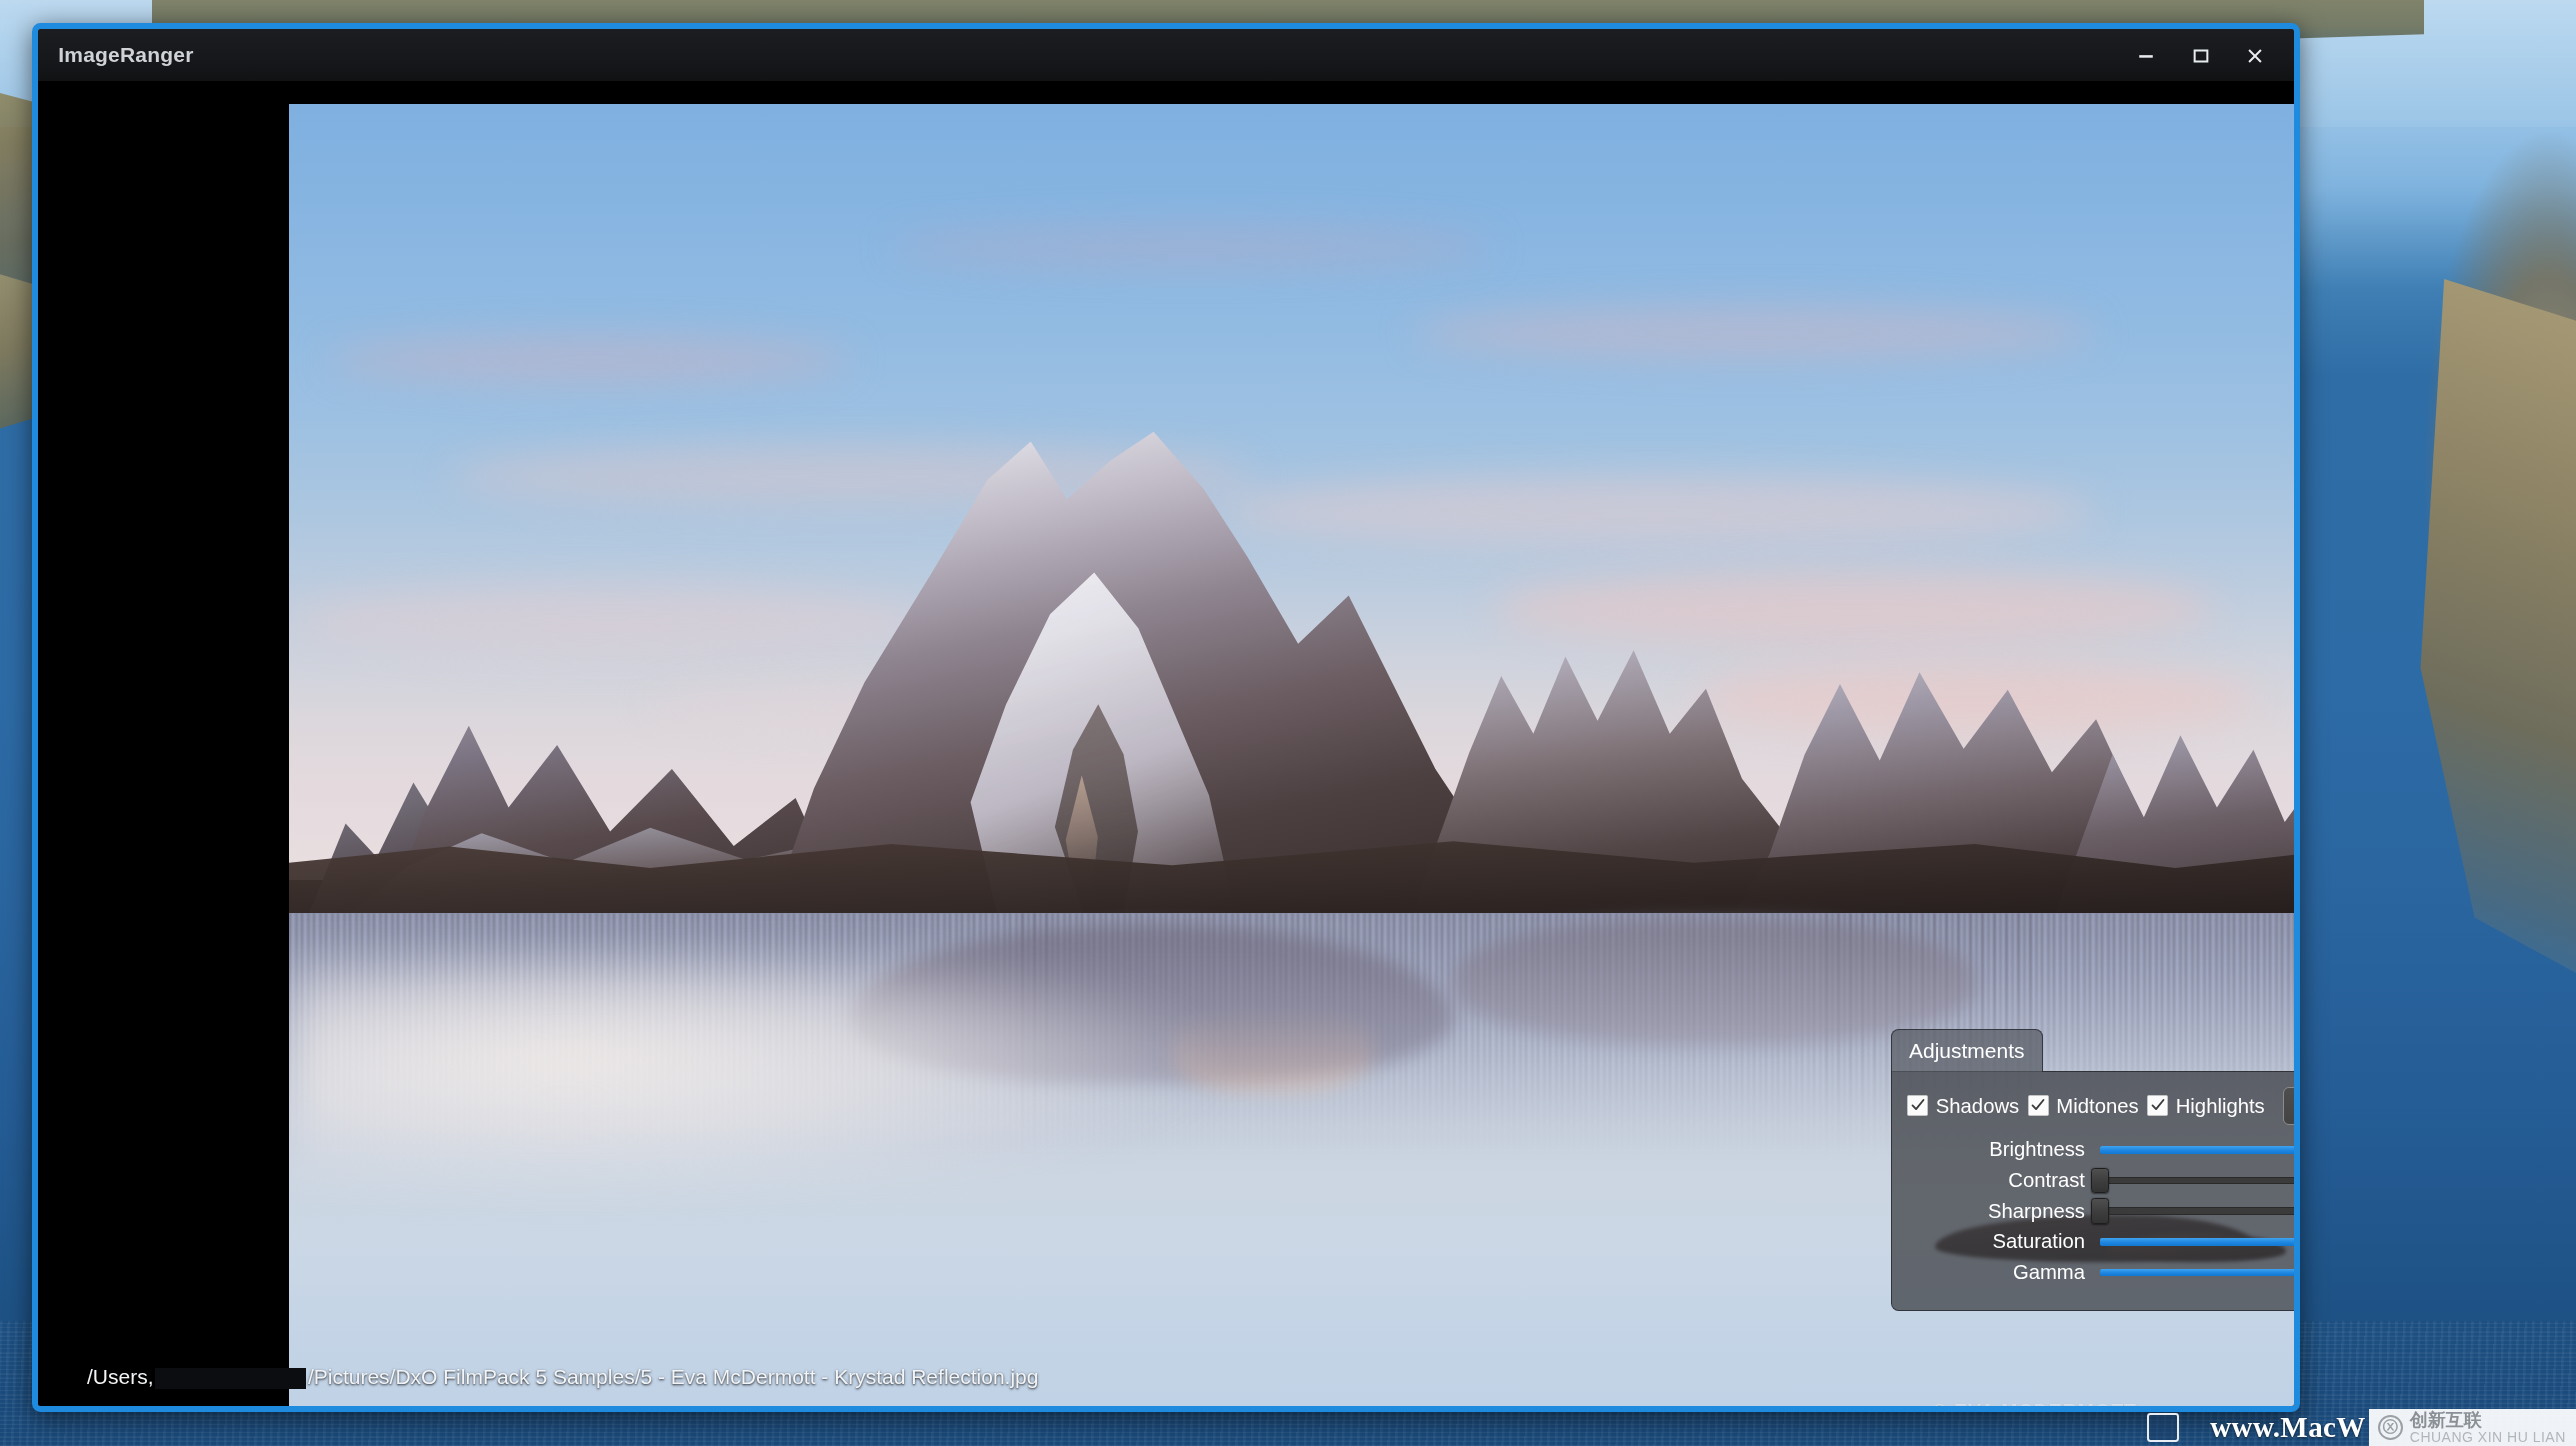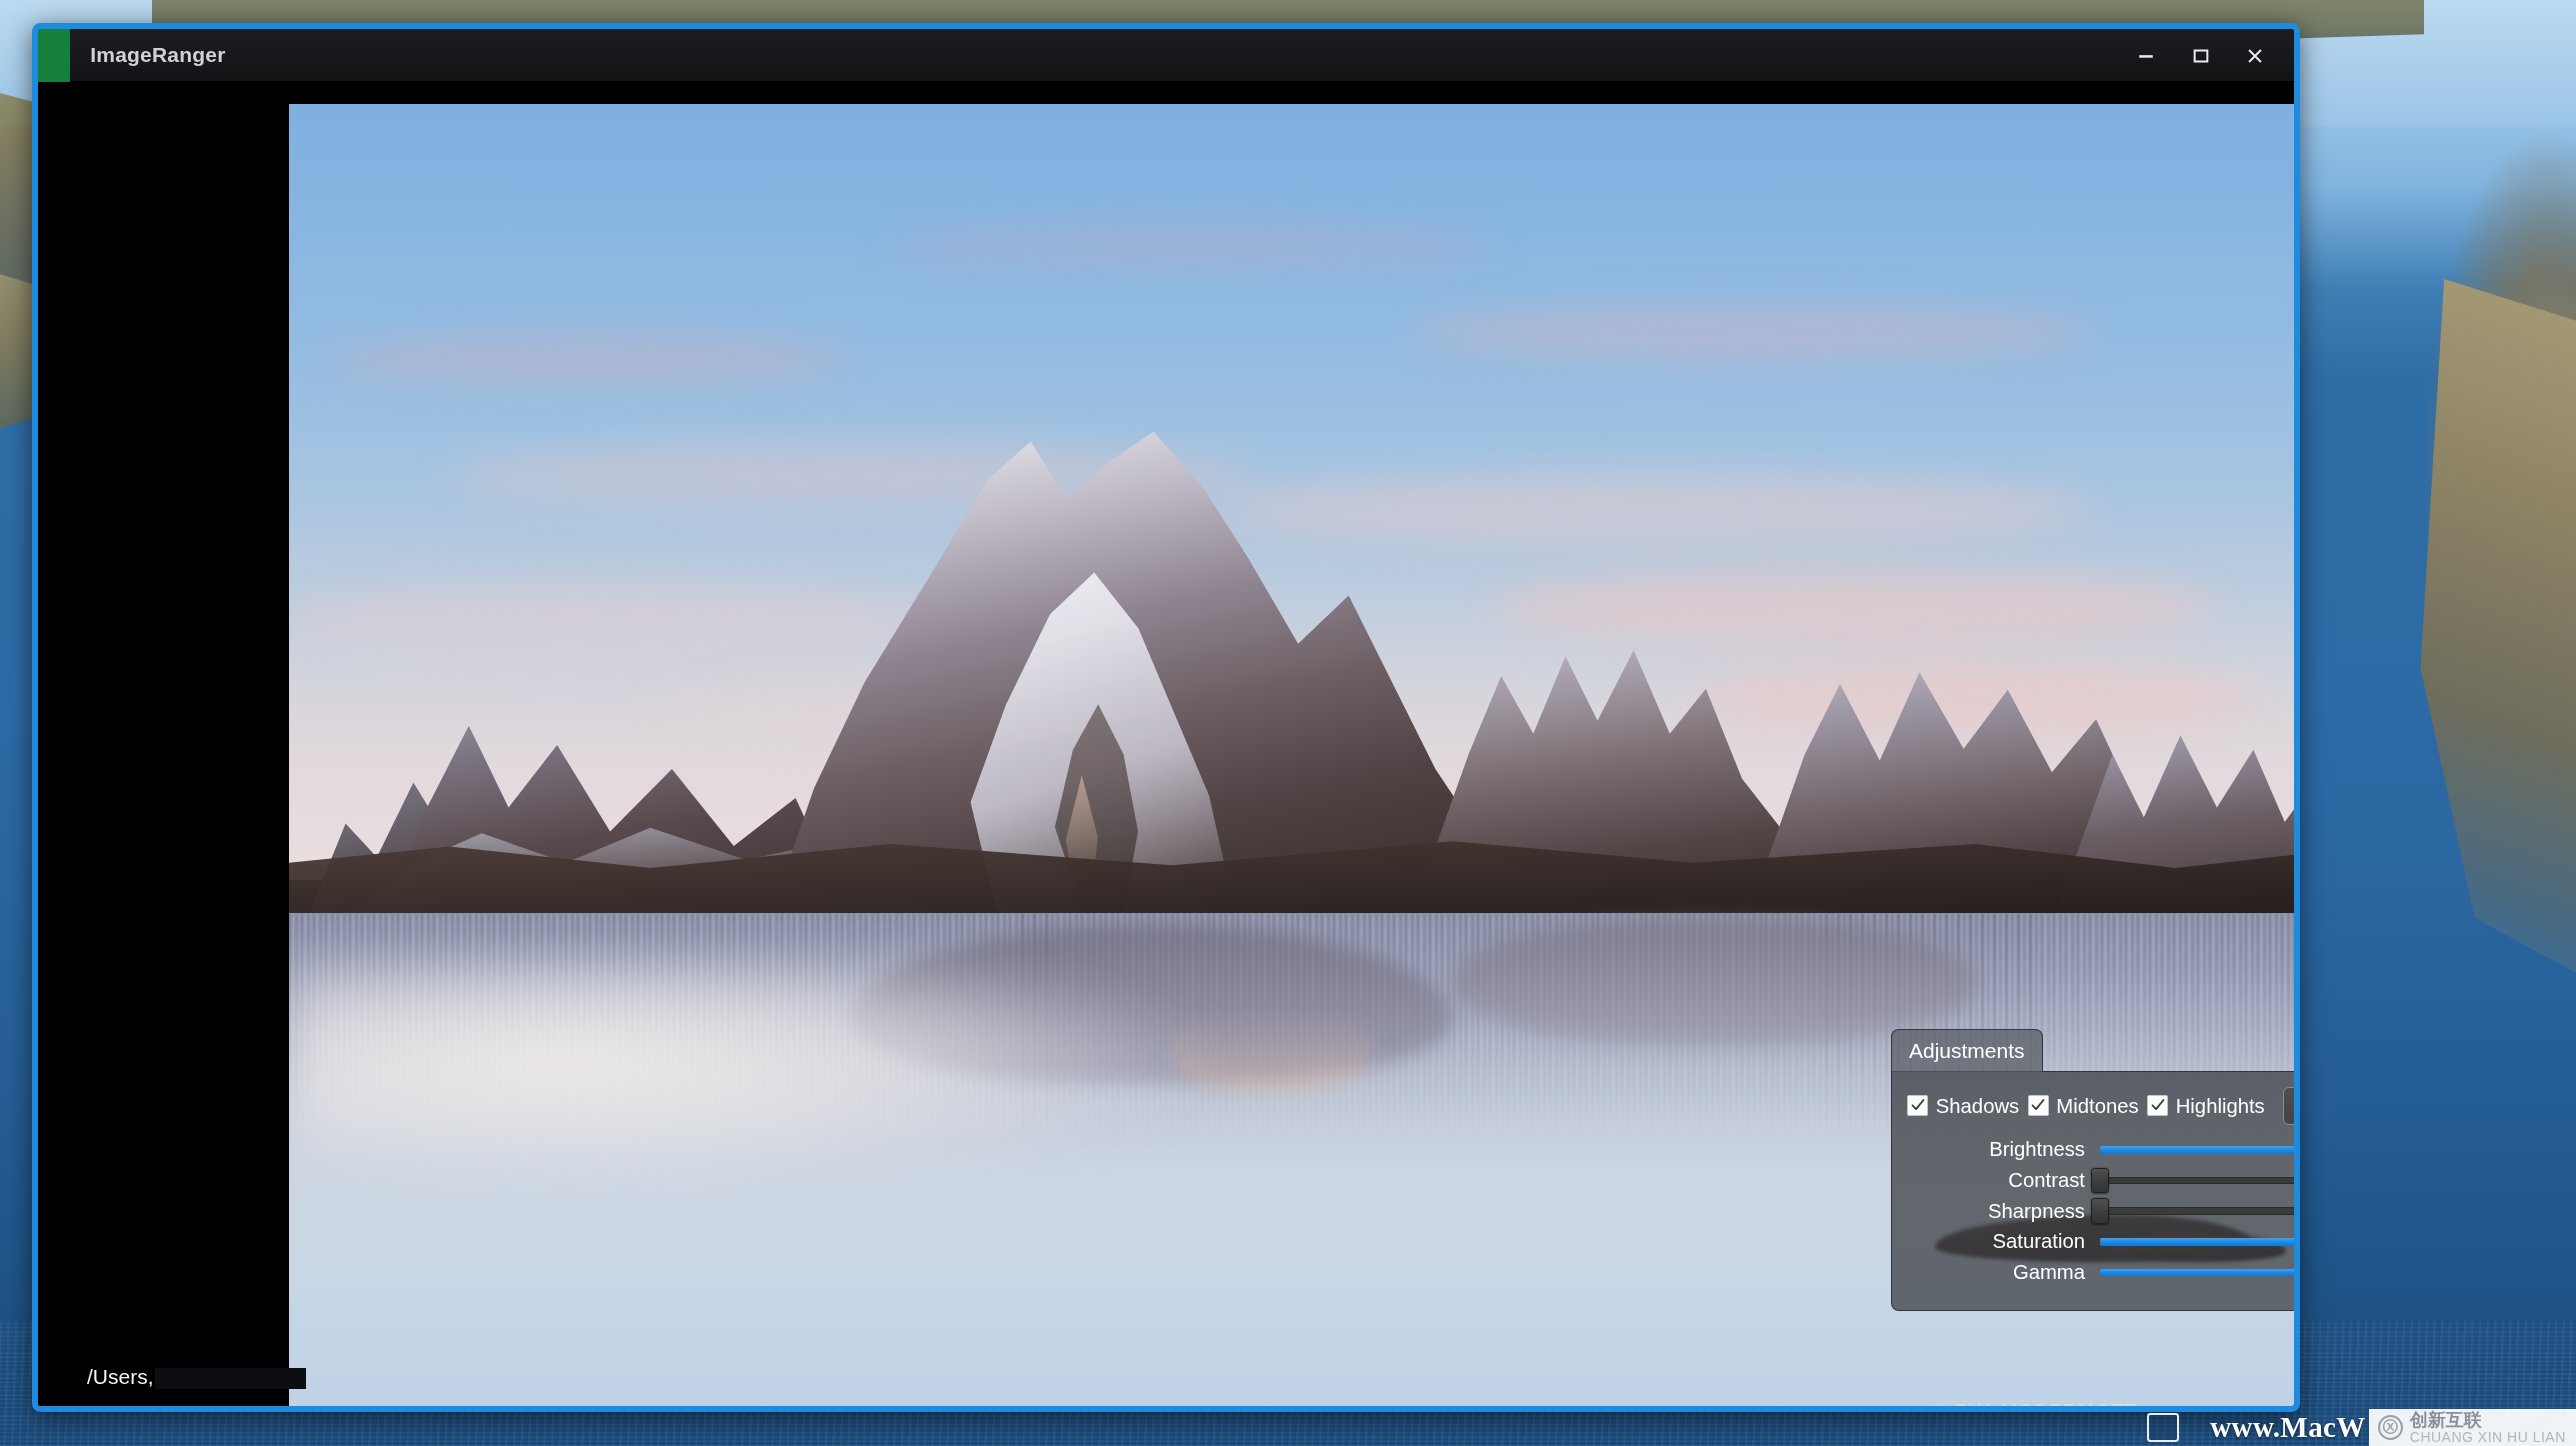--- a/index.html
+++ b/index.html
@@ -70,24 +70,23 @@
     opacity:.9;
   }
 
   
   #window {
     position: absolute;
     left: 32px; top: 23px;
     width: 2268px; height: 1389px;
     border: 6px solid #1f8bdf;
     border-radius: 8.5px;
-    background: #15803d;
+    background: #737373;
     box-shadow: 0 5.1px 25.4px rgba(0,0,0,.55);
     overflow: hidden;
-    padding-left: 32px;
   }
   #titlebar {
     position: relative;
     height: 53px;
     background: linear-gradient(180deg,#1b1d20 0%, #16181b 55%, #101214 100%);
     border-bottom: 0.8px solid #000;
     display:flex; align-items:center;
   }
   #app-title {
     margin-left: 20.3px;
@@ -512,20 +511,21 @@
         <div id="rock-right"></div>
         <div id="rock-right2"></div>
       </div>
 
       <div id="photo-watermark">© EVA MCDERMOTT</div>
     </div>
 
     <div id="path-bar">
       <span>/Users,</span>
       <span id="path-redacted"></span>
+      <span>/Pictures/DxO FilmPack 5 Samples/5 - Eva McDermott - Krystad Reflection.jpg</span>
     </div>
 
     <div id="tools">
 
 
       <div id="tab-adjustments">Adjustments</div>
 
       <div id="panel">
 
         <div id="checkbox-row">

